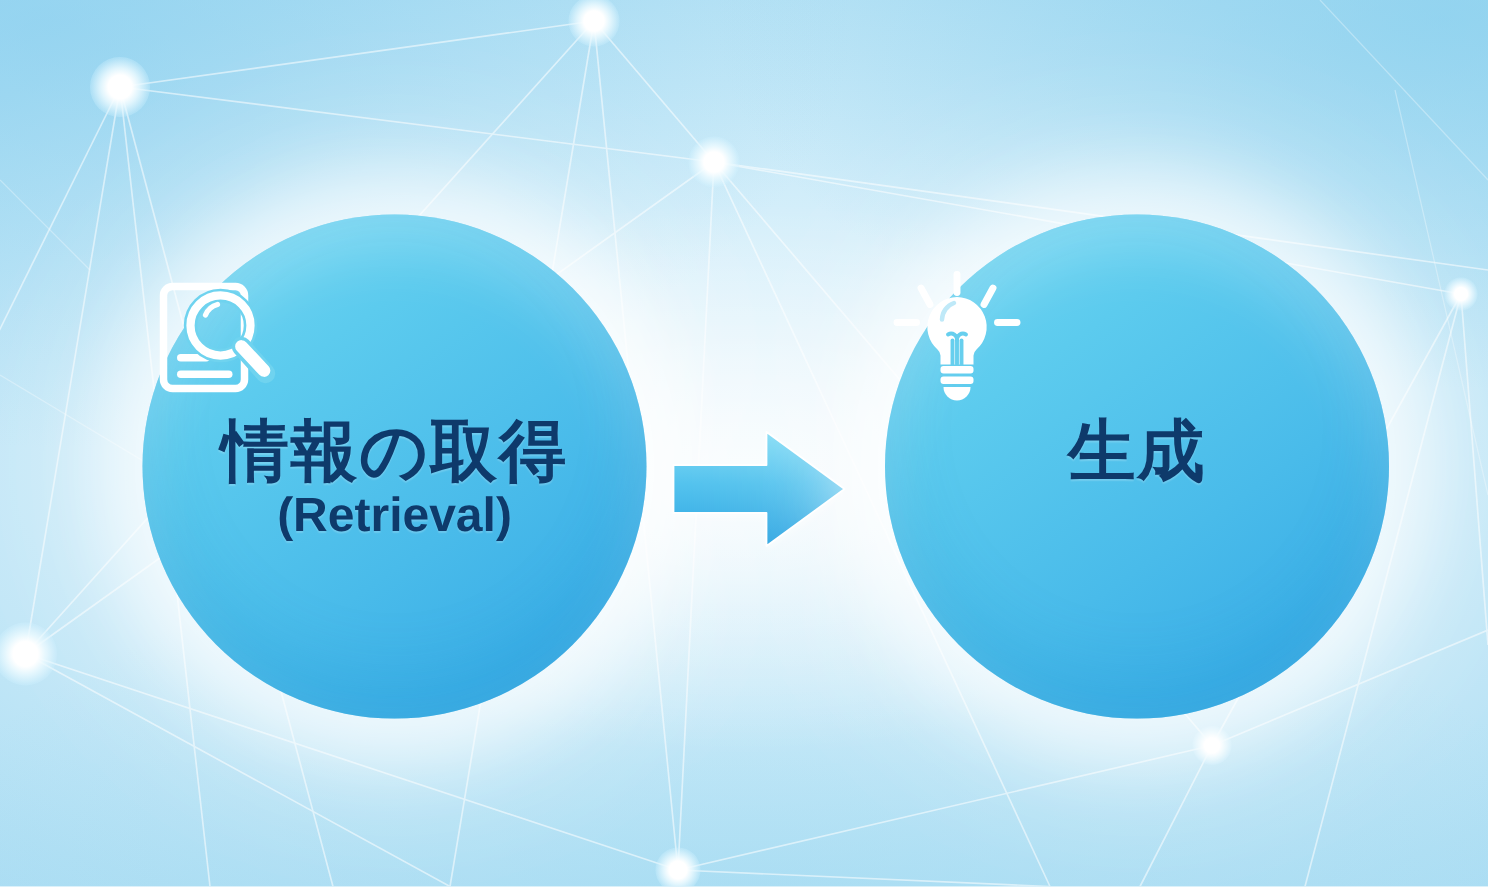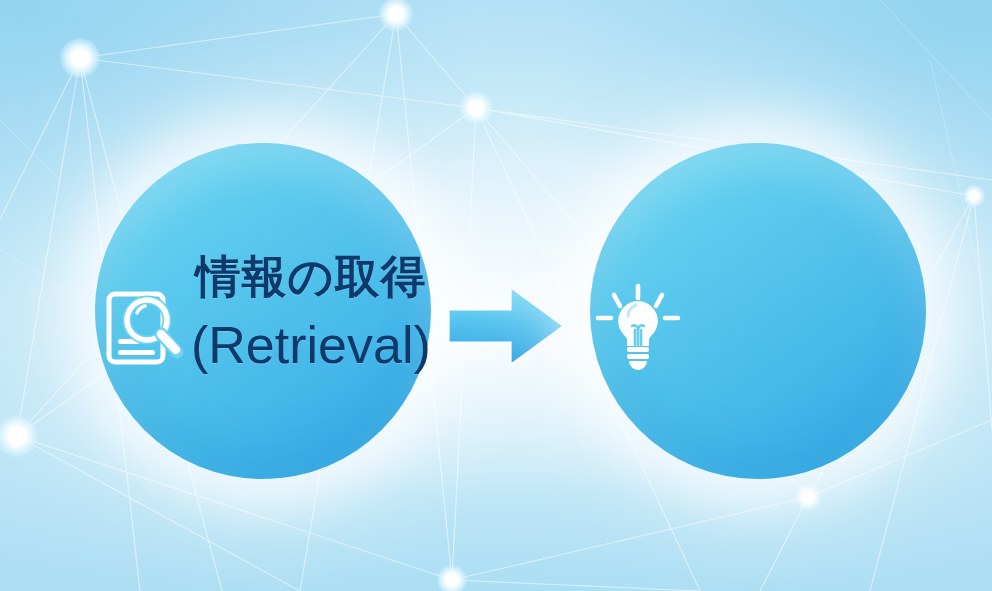--- a/index.html
+++ b/index.html
@@ -54,22 +54,21 @@
   .bubble {
     position: absolute;
     border-radius: 50%;
     background: linear-gradient(145deg, #74d8f2 0%, #5ccbee 30%, #49bbea 62%, #38ace6 88%, #33a8e4 100%);
     box-shadow:
       0 0 46px 26px rgba(255,255,255,0.62),
       0 0 90px 48px rgba(255,255,255,0.30),
       inset 0 -26px 44px rgba(24,140,200,0.18),
       inset 0 22px 40px rgba(255,255,255,0.22);
     display: flex;
-    flex-direction: row;
-    align-items: center;
+    flex-direction: column;
     justify-content: flex-start;
   }
   .bubble-icon {
     margin-top: 34px;
     width: 96px;
     height: 96px;
     display: flex;
     align-items: center;
     justify-content: center;
   }
@@ -80,23 +79,23 @@
     line-height: 1.08;
     text-shadow: 0 1px 1px rgba(255,255,255,0.18);
   }
   .label-jp {
     font-size: 45px;
     font-weight: 700;
     letter-spacing: 1px;
     white-space: nowrap;
   }
   .label-en {
-    font-size: 52px;
-    font-weight: 400;
-    margin-top: 16px;
+    font-size: 32px;
+    font-weight: 700;
+    margin-top: 0;
     white-space: nowrap;
   }
 
   
   .arrow-wrap {
     position: absolute;
     left: 447px;
     top: 286px;
     width: 118px;
     height: 80px;
@@ -215,16 +214,17 @@
         </g>
 
         <path d="M36 34 a12 12 0 0 1 8 -11" fill="none" stroke="#bfe9f8" stroke-width="3" stroke-linecap="round"></path>
 
         <rect x="35" y="65" width="22" height="5" rx="2" fill="#ffffff"></rect>
         <rect x="35" y="72" width="22" height="5" rx="2" fill="#ffffff"></rect>
         <path d="M37 79 l18 0 a9 9 0 0 1 -18 0 z" fill="#ffffff"></path>
       </svg>
     </div>
     <div class="bubble-labels">
+      <div class="label-jp">生成</div>
     </div>
   </div>
 
 </div>
 
 </body></html>

